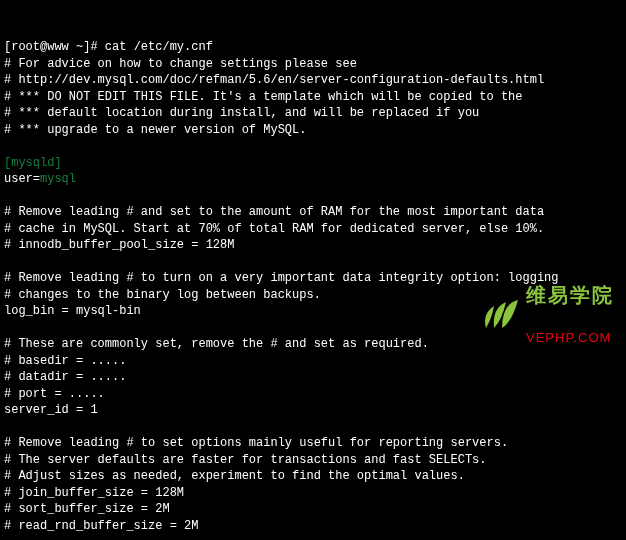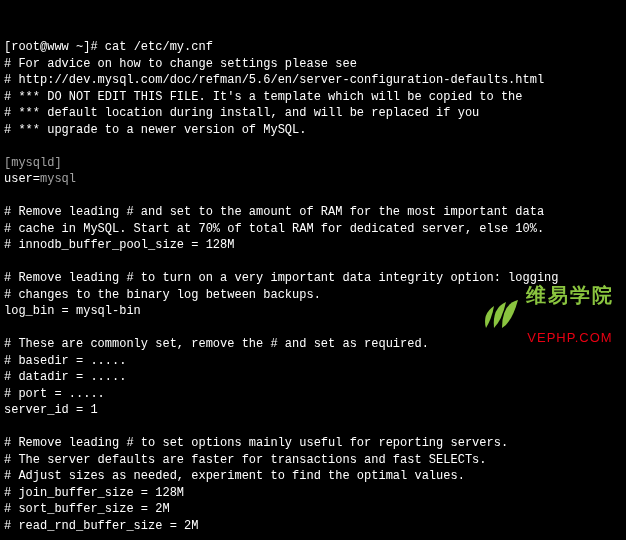--- a/index.html
+++ b/index.html
@@ -17,41 +17,40 @@
     font-size: 12px;
     line-height: 16.5px;
     padding: 6px 4px;
     white-space: pre;
     position: relative;
     box-sizing: border-box;
     width: 626px;
     height: 396px;
   }
   .line { display: block; }
-  .yellow { color: #a3a3a3; }
+  .yellow { color: #15803d; }
   .watermark {
     position: absolute;
     top: 282px;
     left: 0;
     width: 626px;
     text-align: center;
     color: rgba(180,180,180,0.45);
     font-family: "SimSun","Microsoft YaHei",Arial,sans-serif;
     font-size: 18px;
     letter-spacing: 1px;
     pointer-events: none;
   }
   .brand {
     position: absolute;
     bottom: 28px;
     right: 12px;
     display: flex;
     align-items: center;
     pointer-events: none;
-    text-align: center;
   }
   .brand-leaves {
     width: 42px;
     height: 42px;
     margin-right: 6px;
   }
   .brand-text {
     font-family: "Microsoft YaHei","SimHei",sans-serif;
     line-height: 1;
   }

